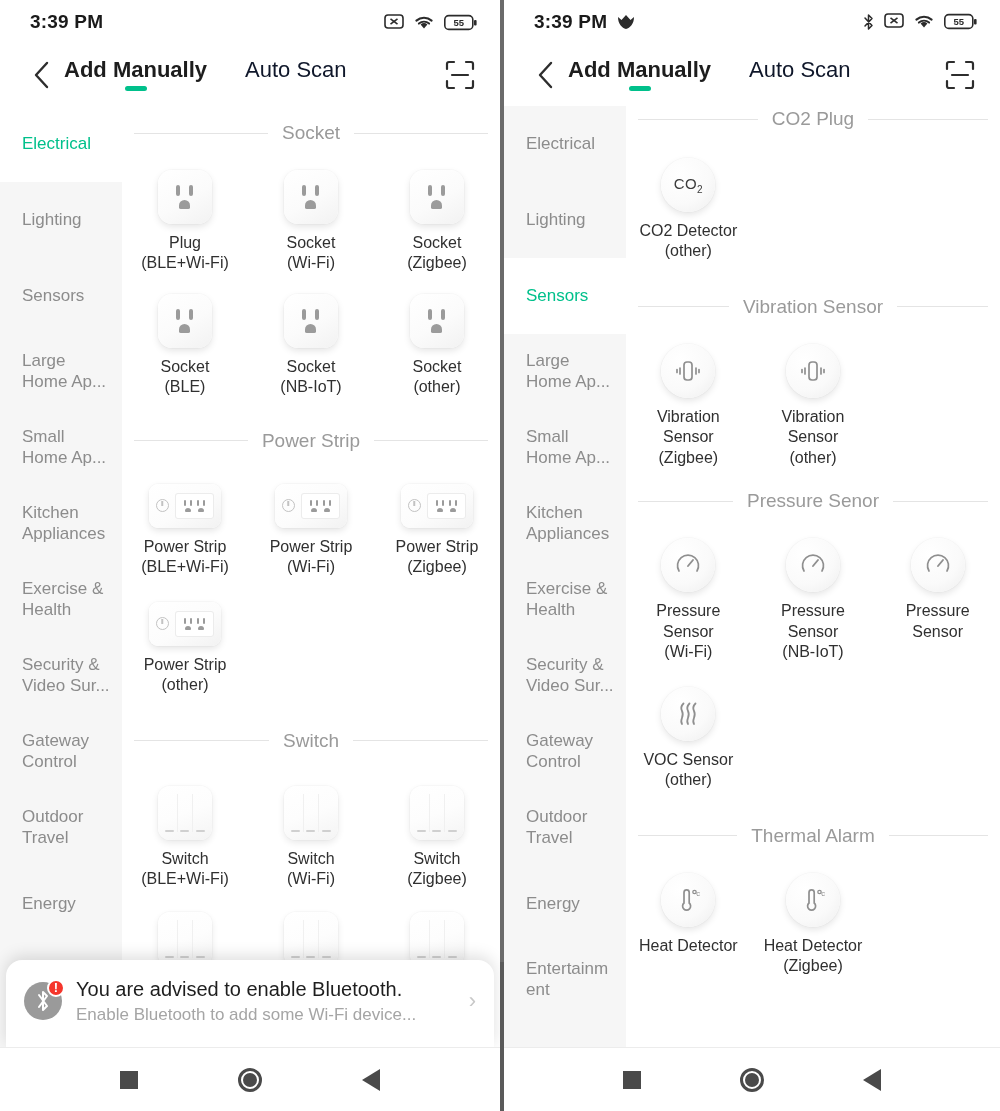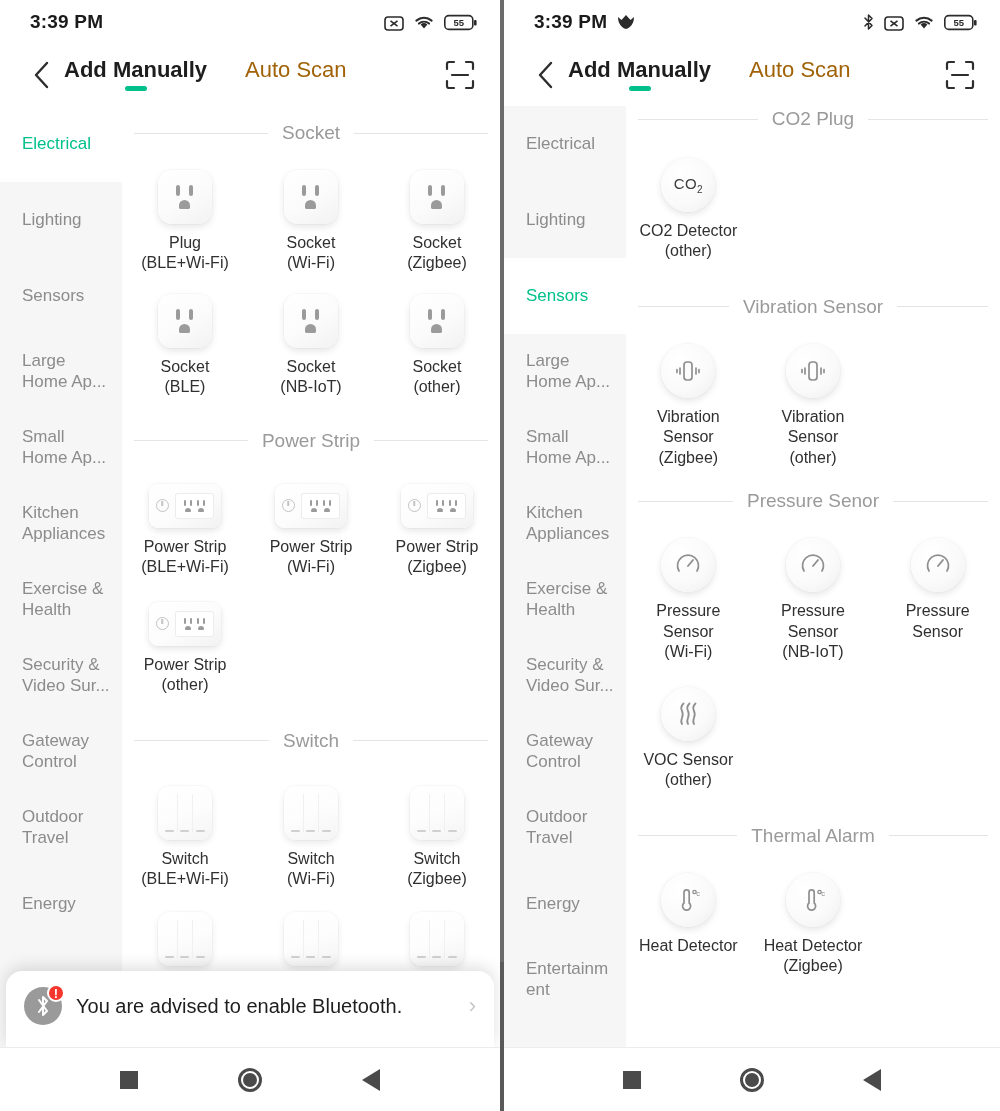--- a/index.html
+++ b/index.html
@@ -24,36 +24,36 @@
     height: 44px; flex: 0 0 44px;
     display: flex; align-items: center;
     padding: 0 22px 0 30px;
     background: #fff;
   }
   .status-time {
     font-size: 19px; font-weight: bold; color: #1a1a1a;
     letter-spacing: .2px;
   }
   .status-left-icons { display:flex; align-items:center; margin-left:10px; }
-  .status-right { margin-left: auto; display: flex; align-items: flex-end; gap: 9px; }
+  .status-right { margin-left: auto; display: flex; align-items: flex-start; gap: 9px; }
   .ic { display:inline-block; }
   .ic svg { display:block; }
 
   
   .navbar {
     height: 62px; flex: 0 0 62px;
     display: flex; align-items: center;
     padding: 0 20px;
     background: #fff;
     position: relative;
   }
   .back-btn { width: 44px; display:flex; align-items:center; justify-content:center; cursor:pointer;}
   .tabs { display: flex; align-items: flex-end; gap: 38px; }
   .tab { position: relative; padding-bottom: 10px; cursor: pointer; }
-  .tab-label { font-size: 22px; color: #a16207; white-space: nowrap; }
+  .tab-label { font-size: 22px; color: #0f172a; white-space: nowrap; }
   .tab.active .tab-label { color: #1d1d1d; font-weight: bold; }
   .tab .underline {
     position: absolute; left: 50%; transform: translateX(-50%);
     bottom: 2px; width: 22px; height: 5px; border-radius: 3px;
     background: #00c08b; display: none;
   }
   .tab.active .underline { display: block; }
   .scan-btn { margin-left: auto; width: 40px; display:flex; align-items:center; justify-content:center; cursor:pointer;}
 
   
@@ -555,20 +555,21 @@
         <div class="bt-icon-wrap">
           <div class="bt-circle">
             <svg width="16" height="24" viewBox="0 0 16 24">
                 <path d="M4 6 L12 17 L8 21 V3 L12 7 L4 18" stroke="#ffffff" stroke-width="2" fill="none" stroke-linejoin="round" stroke-linecap="round"></path>
               </svg>
           </div>
           <div class="bt-badge">!</div>
         </div>
         <div class="bt-texts">
           <div class="bt-title">You are advised to enable Bluetooth.</div>
+          <div class="bt-sub">Enable Bluetooth to add some Wi-Fi device...</div>
         </div>
         <div class="bt-chev">›</div>
       </div>
 
     </div>
 
     <div class="navbuttons">
       <div class="nb">
           <span class="nb-square"></span>
         </div>

